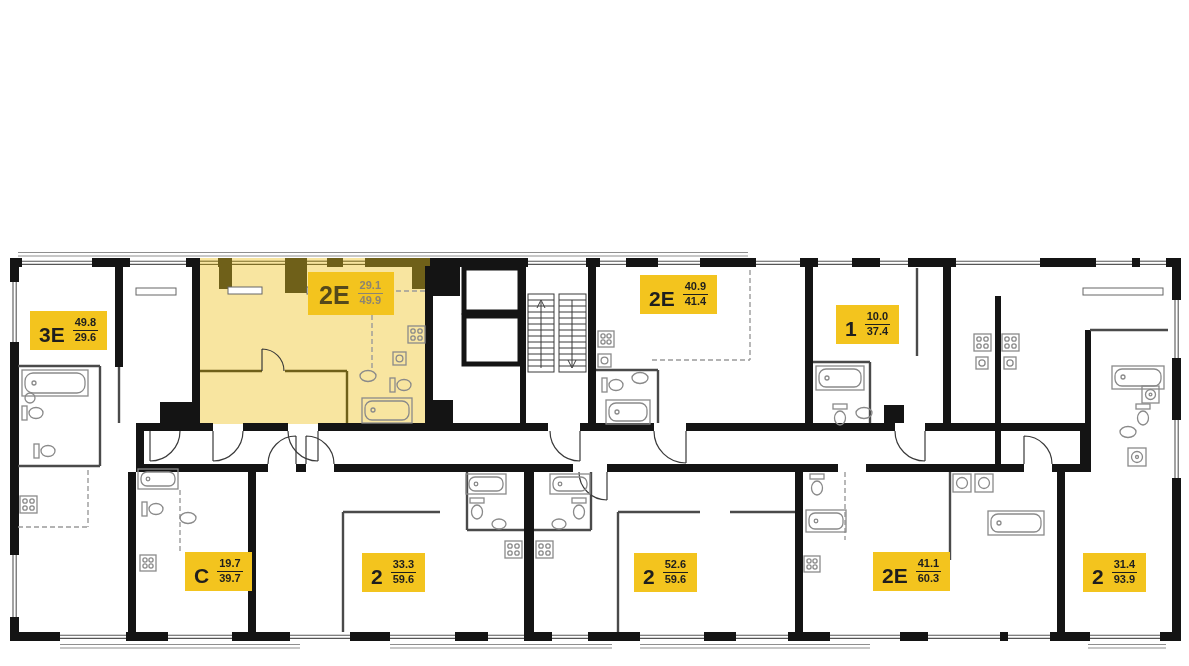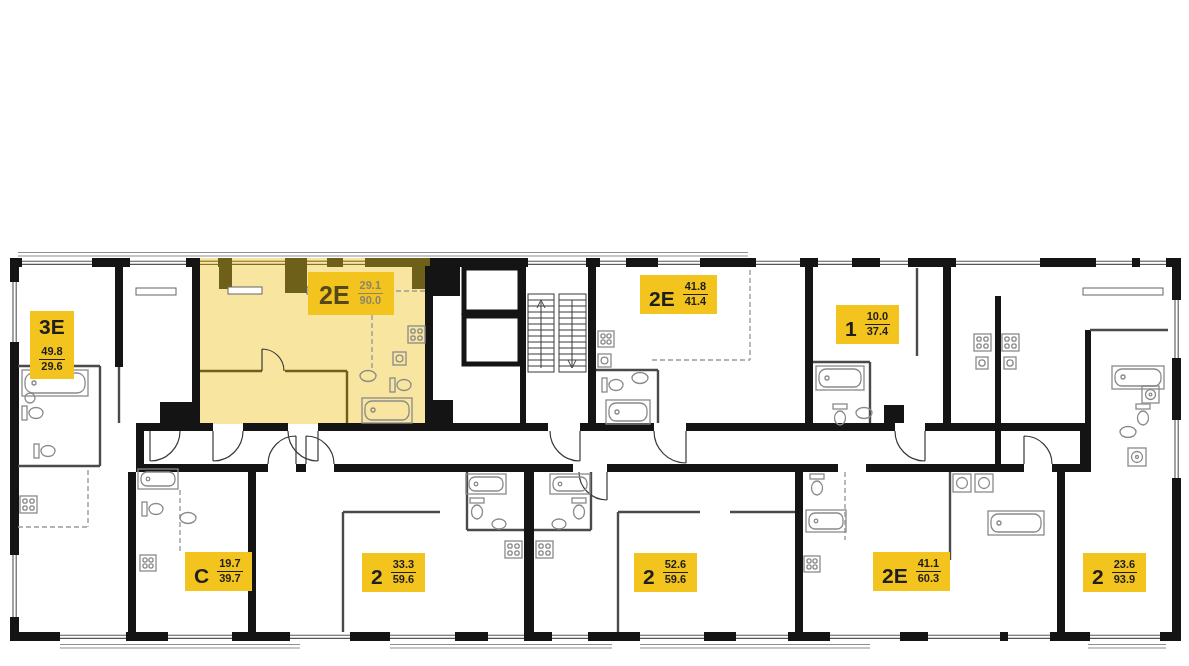--- a/index.html
+++ b/index.html
@@ -490,40 +490,40 @@
           <circle class="fixn" cx="1150.5" cy="394.5" r="1.4"></circle>
         </g>
     <g>
           <rect class="fixn" x="1128" y="448" width="18" height="18"></rect>
           <circle class="fixn" cx="1137" cy="457" r="5.5"></circle>
           <circle class="fixn" cx="1137" cy="457" r="1.5"></circle>
         </g>
   </g>
 </svg>
 
-  <div class="apt-label" style="left:30px;top:311px;flex-direction:column;">
+  <div class="apt-label" style="left:30px;top:311px;">
     <span class="apt-type">3Е</span>
     <span class="apt-areas">
       <span class="a-top">49.8</span>
       <span class="a-bot">29.6</span>
     </span>
   </div>
 
   <div class="apt-label selected" style="left:308px;top:272px;">
     <span class="apt-type">2Е</span>
     <span class="apt-areas">
       <span class="a-top">29.1</span>
-      <span class="a-bot">90.0</span>
+      <span class="a-bot">49.9</span>
     </span>
   </div>
 
   <div class="apt-label" style="left:640px;top:275px;">
     <span class="apt-type">2Е</span>
     <span class="apt-areas">
-      <span class="a-top">41.8</span>
+      <span class="a-top">40.9</span>
       <span class="a-bot">41.4</span>
     </span>
   </div>
 
   <div class="apt-label" style="left:836px;top:305px;">
     <span class="apt-type">1</span>
     <span class="apt-areas">
       <span class="a-top">10.0</span>
       <span class="a-bot">37.4</span>
     </span>
@@ -557,18 +557,18 @@
     <span class="apt-type">2Е</span>
     <span class="apt-areas">
       <span class="a-top">41.1</span>
       <span class="a-bot">60.3</span>
     </span>
   </div>
 
   <div class="apt-label" style="left:1083px;top:553px;">
     <span class="apt-type">2</span>
     <span class="apt-areas">
-      <span class="a-top">23.6</span>
+      <span class="a-top">31.4</span>
       <span class="a-bot">93.9</span>
     </span>
   </div>
 
 </div>
 
 </body></html>

